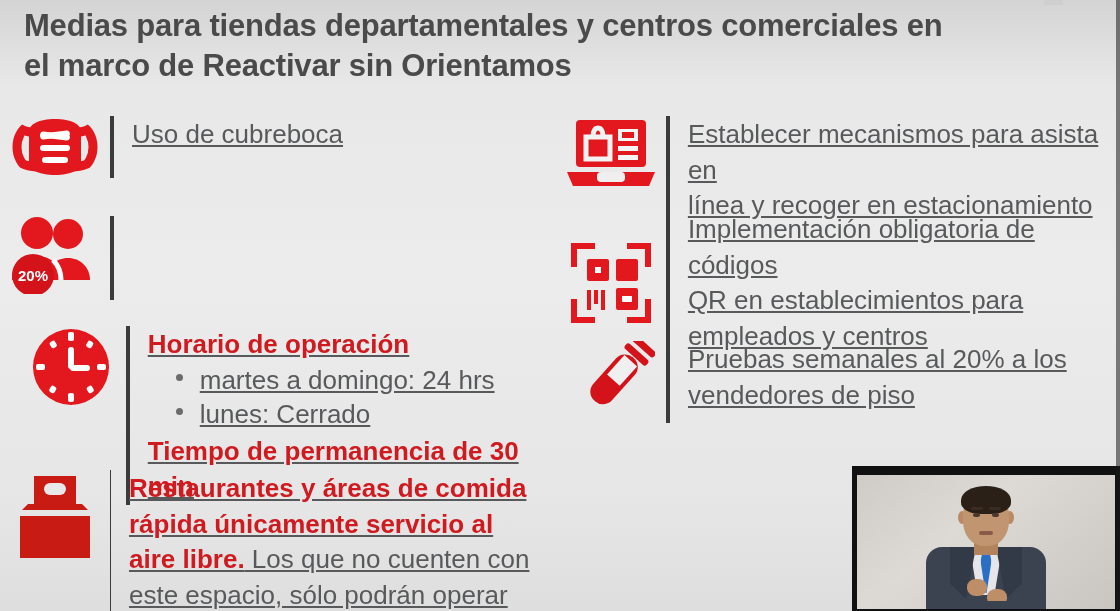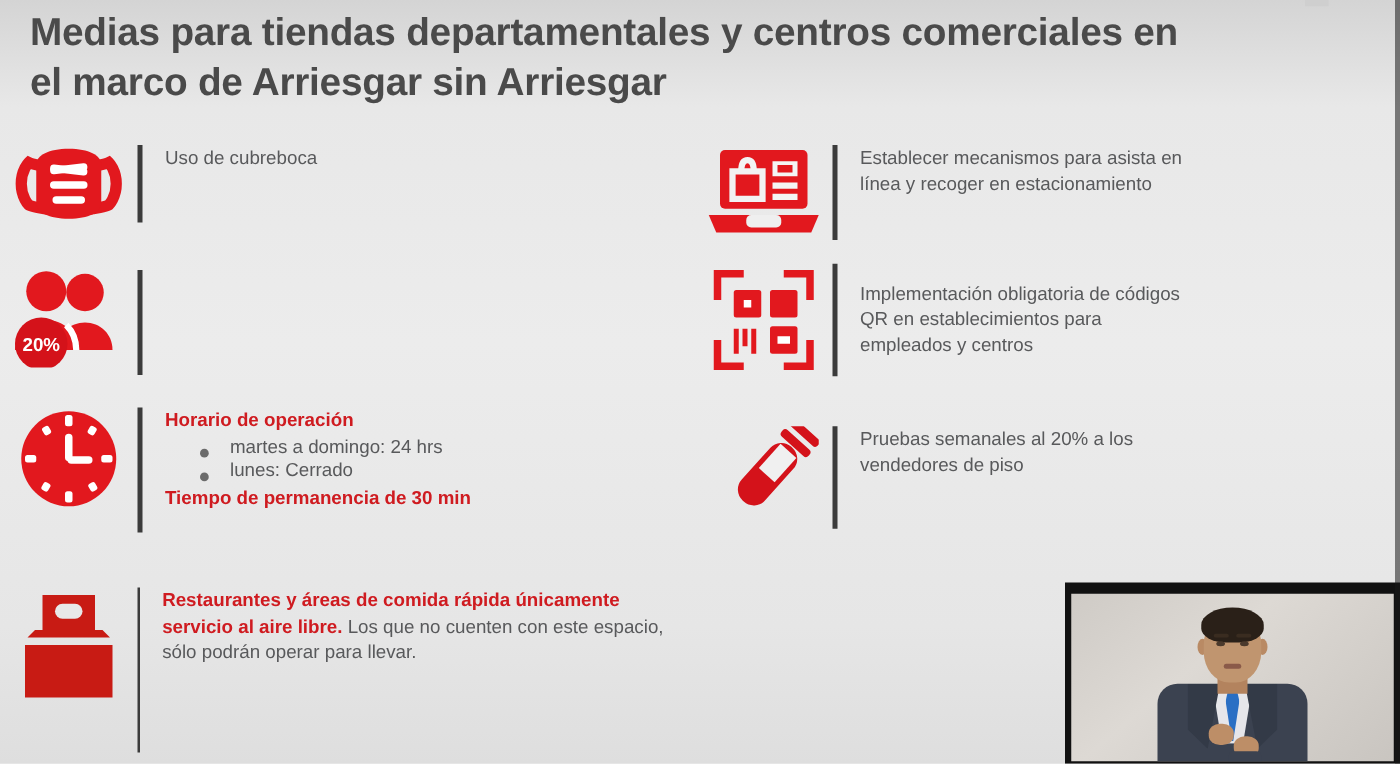--- a/index.html
+++ b/index.html
@@ -32,36 +32,36 @@
   .icon-cell {
     width:110px; min-width:110px;
     display:flex; align-items:center; justify-content:center;
   }
   .divider {
     width:4px; background:#3b3b3b;
     margin-right:18px; margin-left:0px;
     align-self:stretch;
     min-height:40px;
   }
-  .txt { font-size:15px; line-height:1.37; color:#58595b; padding-top:1px; }
+  .txt { font-size:26px; line-height:1.37; color:#58595b; padding-top:1px;text-decoration:underline; }
   .txt .red { color:#cf1b20; font-weight:bold; }
   .txt .redhead { color:#cf1b20; font-weight:bold; display:block; }
   .txt .line { display:block; }
 
   ul.blist { list-style:none; margin:0 0 0 2px; padding:0; }
   ul.blist li { position:relative; padding-left:50px; line-height:1.33; }
   ul.blist li::before {
     content:""; position:absolute; left:26px; top:11px;
     width:7px; height:7px; border-radius:50%; background:#6b6b6b;
   }
 
   
   .l1 { top:8px;   left:0; }
   .l2 { top:108px; left:0; }
-  .l3 { top:218px; left:0; }
+  .l3 { top:218px; left:16px; }
   .l4 { top:362px; left:0; }
   
   .r1 { top:8px;   left:0; }
   .r2 { top:103px; left:0;align-items:center; }
   .r3 { top:233px; left:0; }
 
   .l1 .divider { min-height:54px; }
   .l2 .divider { min-height:84px; }
   .l3 .divider { min-height:100px; }
   .l4 .divider { min-height:132px; }
@@ -153,21 +153,21 @@
 </style>
 </head>
 <body>
 
 <div class="slide">
 
   <div class="artifact"></div>
 
   <div class="title">
     <span>Medias para tiendas departamentales y centros comerciales en</span>
-    <span>el marco de Arriesgar sin Arriesgar</span>
+    <span>el marco de Reactivar sin Orientamos</span>
   </div>
 
   <div class="col-left">
 
     <div class="row l1">
       <div class="icon-cell">
         <svg width="92" height="62" viewBox="0 0 92 62">
           <path d="M8 31c0-11 6-17 6-17s8 4 32 4 32-4 32-4 6 6 6 17-6 17-6 17-8 4-32 4-32-4-32-4-6-6-6-17z" fill="none" stroke="#e2181e" stroke-width="9"></path>
           <path d="M20 16c0-8 10-13 26-13s26 5 26 13v30c0 8-10 13-26 13s-26-5-26-13z" fill="#e2181e"></path>
           <rect x="31" y="16" width="30" height="6" rx="3" fill="#ffffff" transform="rotate(-7 46 19)"></rect>

